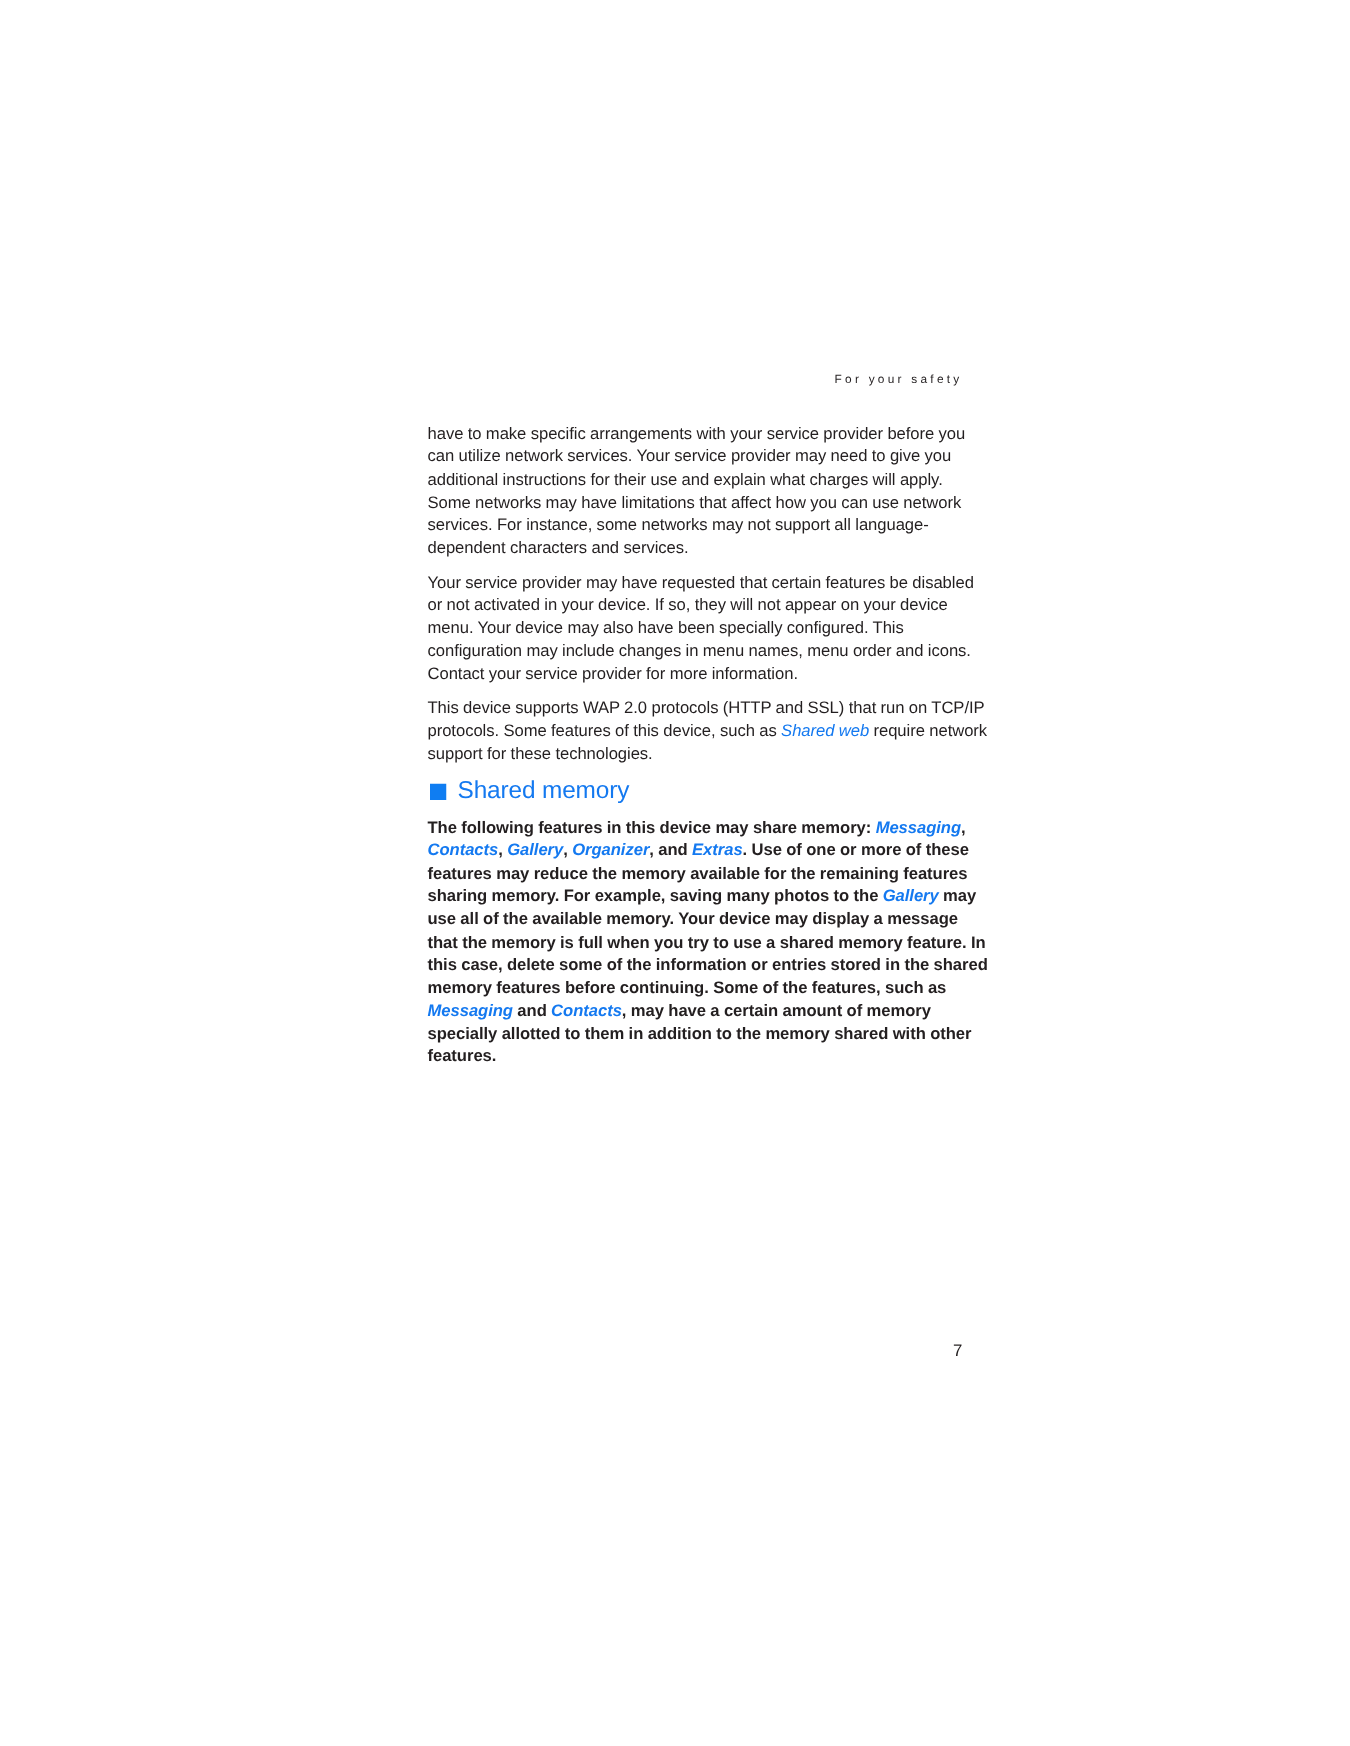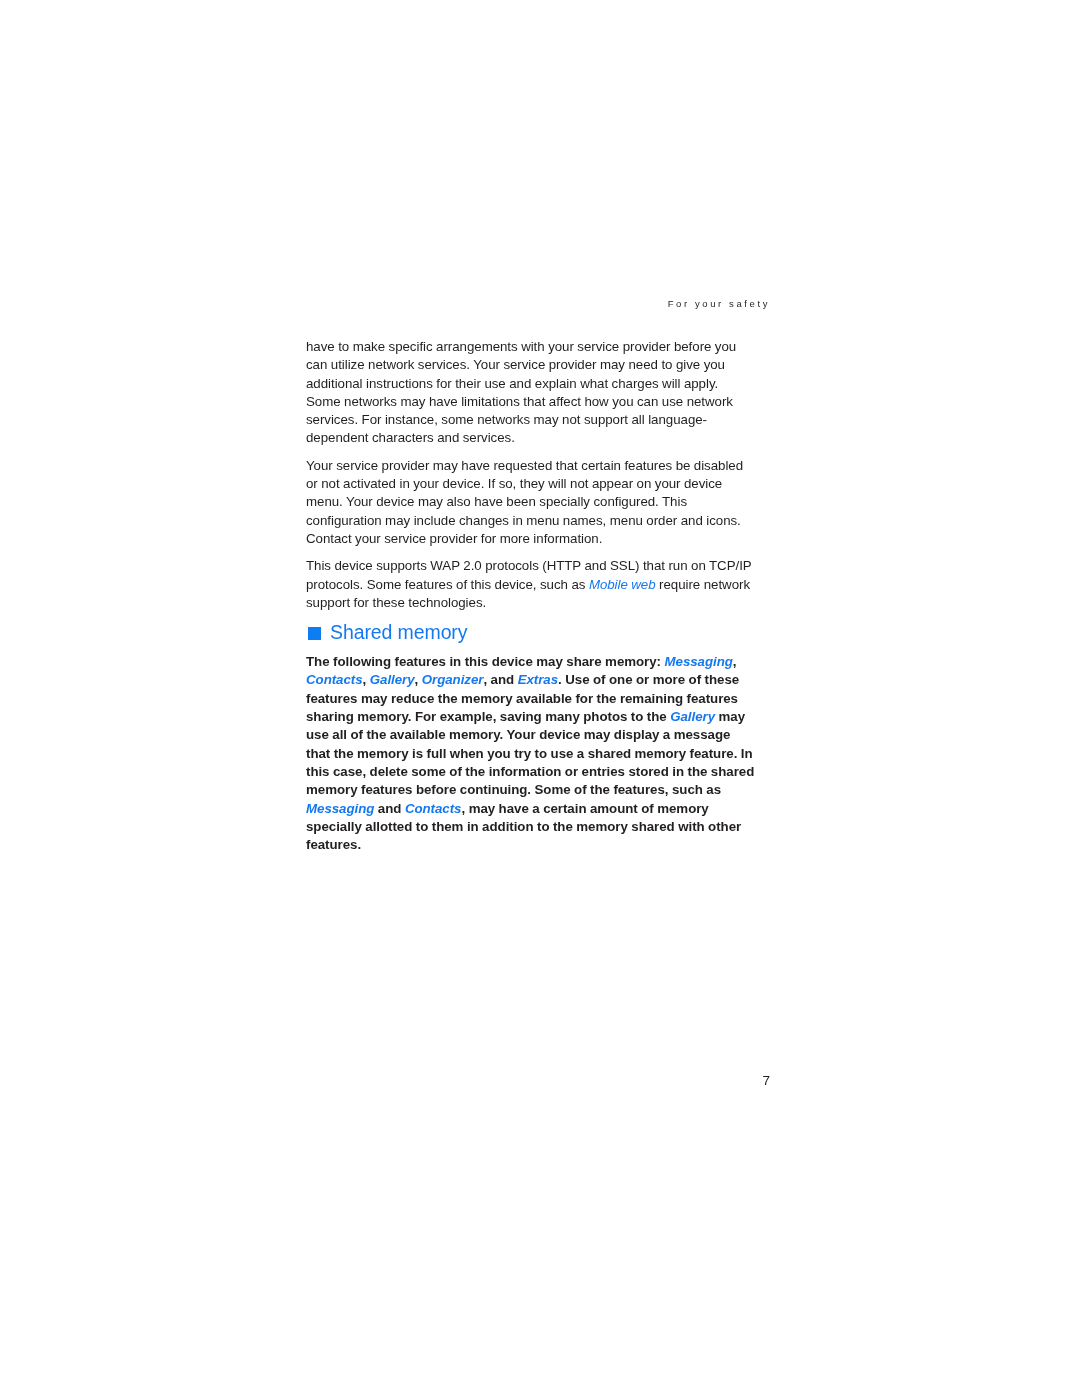--- a/index.html
+++ b/index.html
@@ -33,21 +33,21 @@
     text-align: right;
     font-size: 9.5px;
     letter-spacing: 2.6px;
     color: #231f20;
     white-space: nowrap;
   }
 
   
   .content {
     position: absolute;
-    left: 306px;
+    left: 342px;
     top: 338px;
     width: 449px;
   }
 
   p.body-par {
     margin: 0 0 9px 0;
     font-size: 13.3px;
     line-height: 18.3px;
     color: #231f20;
     text-align: left;
@@ -102,21 +102,21 @@
 <div class="page">
 
   <div class="running-header">For your safety</div>
 
   <div class="content">
 
     <p class="body-par">have to make specific arrangements with your service provider before you can utilize network services. Your service provider may need to give you additional instructions for their use and explain what charges will apply. Some networks may have limitations that affect how you can use network services. For instance, some networks may not support all language-dependent characters and services.</p>
 
     <p class="body-par">Your service provider may have requested that certain features be disabled or not activated in your device. If so, they will not appear on your device menu. Your device may also have been specially configured. This configuration may include changes in menu names, menu order and icons. Contact your service provider for more information.</p>
 
-    <p class="body-par">This device supports WAP 2.0 protocols (HTTP and SSL) that run on TCP/IP protocols. Some features of this device, such as <span class="ref">Mobile web</span> require network support for these technologies.</p>
+    <p class="body-par">This device supports WAP 2.0 protocols (HTTP and SSL) that run on TCP/IP protocols. Some features of this device, such as <span class="ref">Shared web</span> require network support for these technologies.</p>
 
     <div class="section-heading">
       <span class="heading-bullet"></span>
       <span class="heading-text">Shared memory</span>
     </div>
 
     <p class="body-par">The following features in this device may share memory: <span class="ref">Messaging</span>, <span class="ref">Contacts</span>, <span class="ref">Gallery</span>, <span class="ref">Organizer</span>, and <span class="ref">Extras</span>. Use of one or more of these features may reduce the memory available for the remaining features sharing memory. For example, saving many photos to the <span class="ref">Gallery</span> may use all of the available memory. Your device may display a message that the memory is full when you try to use a shared memory feature. In this case, delete some of the information or entries stored in the shared memory features before continuing. Some of the features, such as <span class="ref">Messaging</span> and <span class="ref">Contacts</span>, may have a certain amount of memory specially allotted to them in addition to the memory shared with other features.</p>
 
   </div>
 

